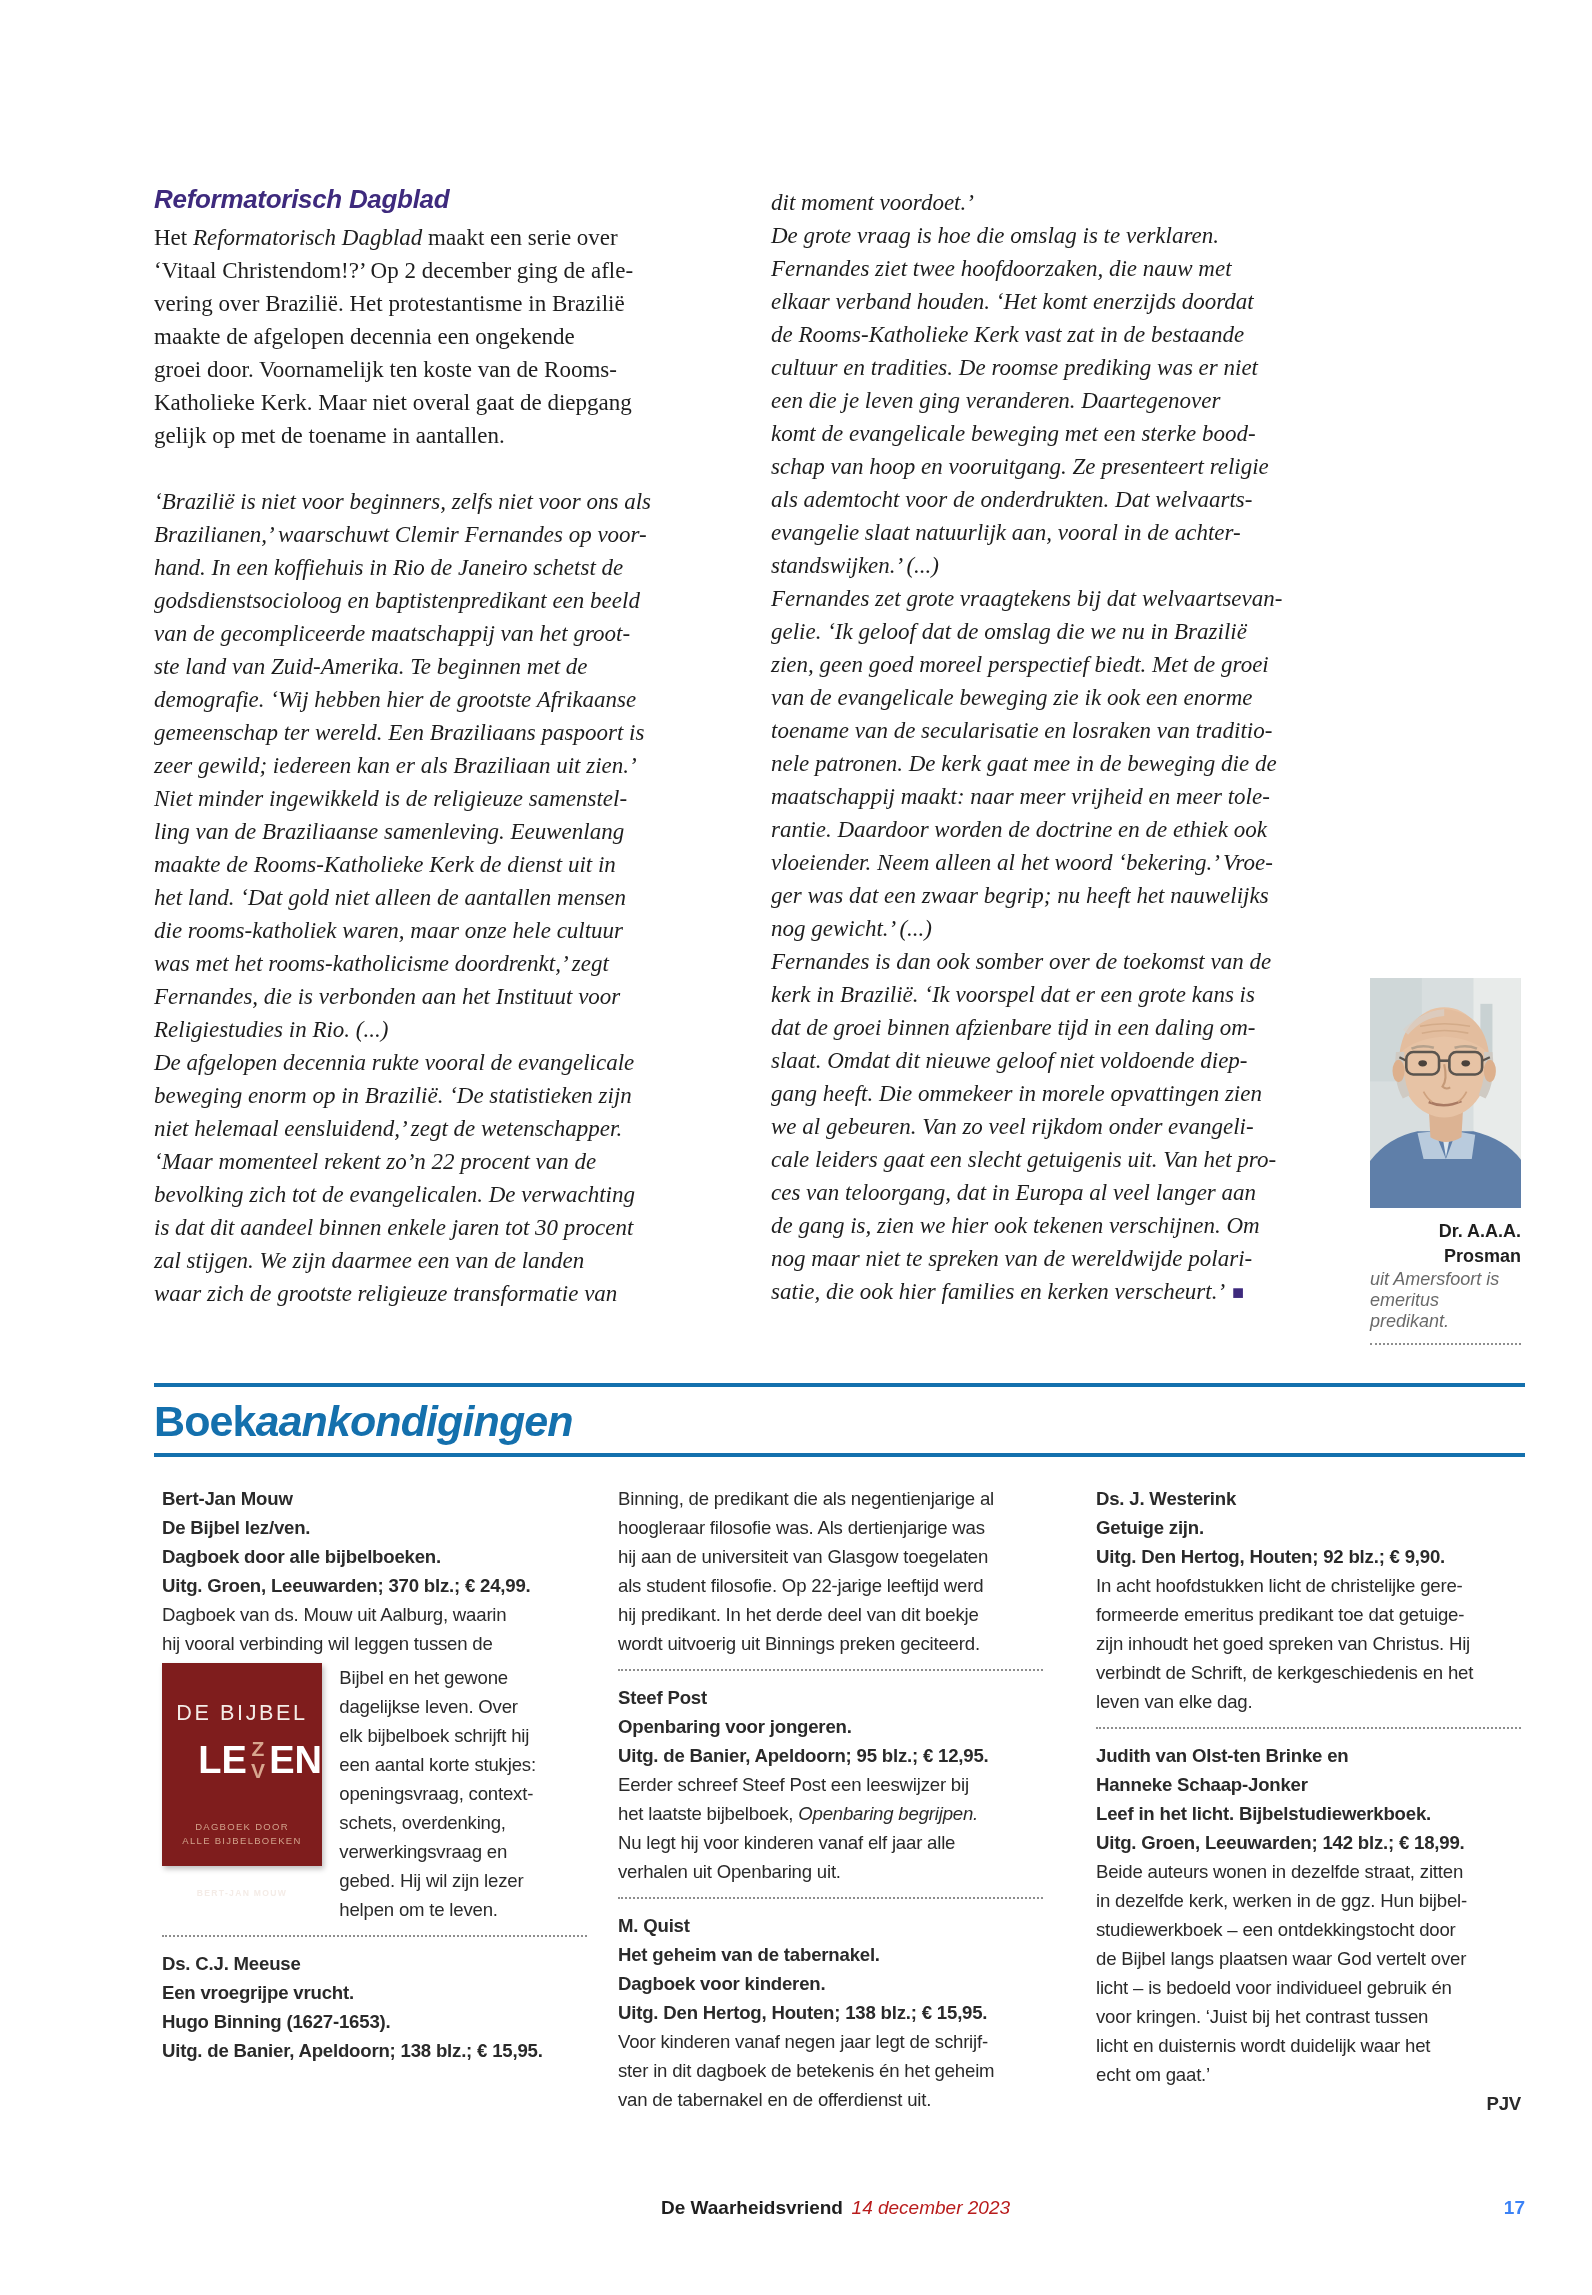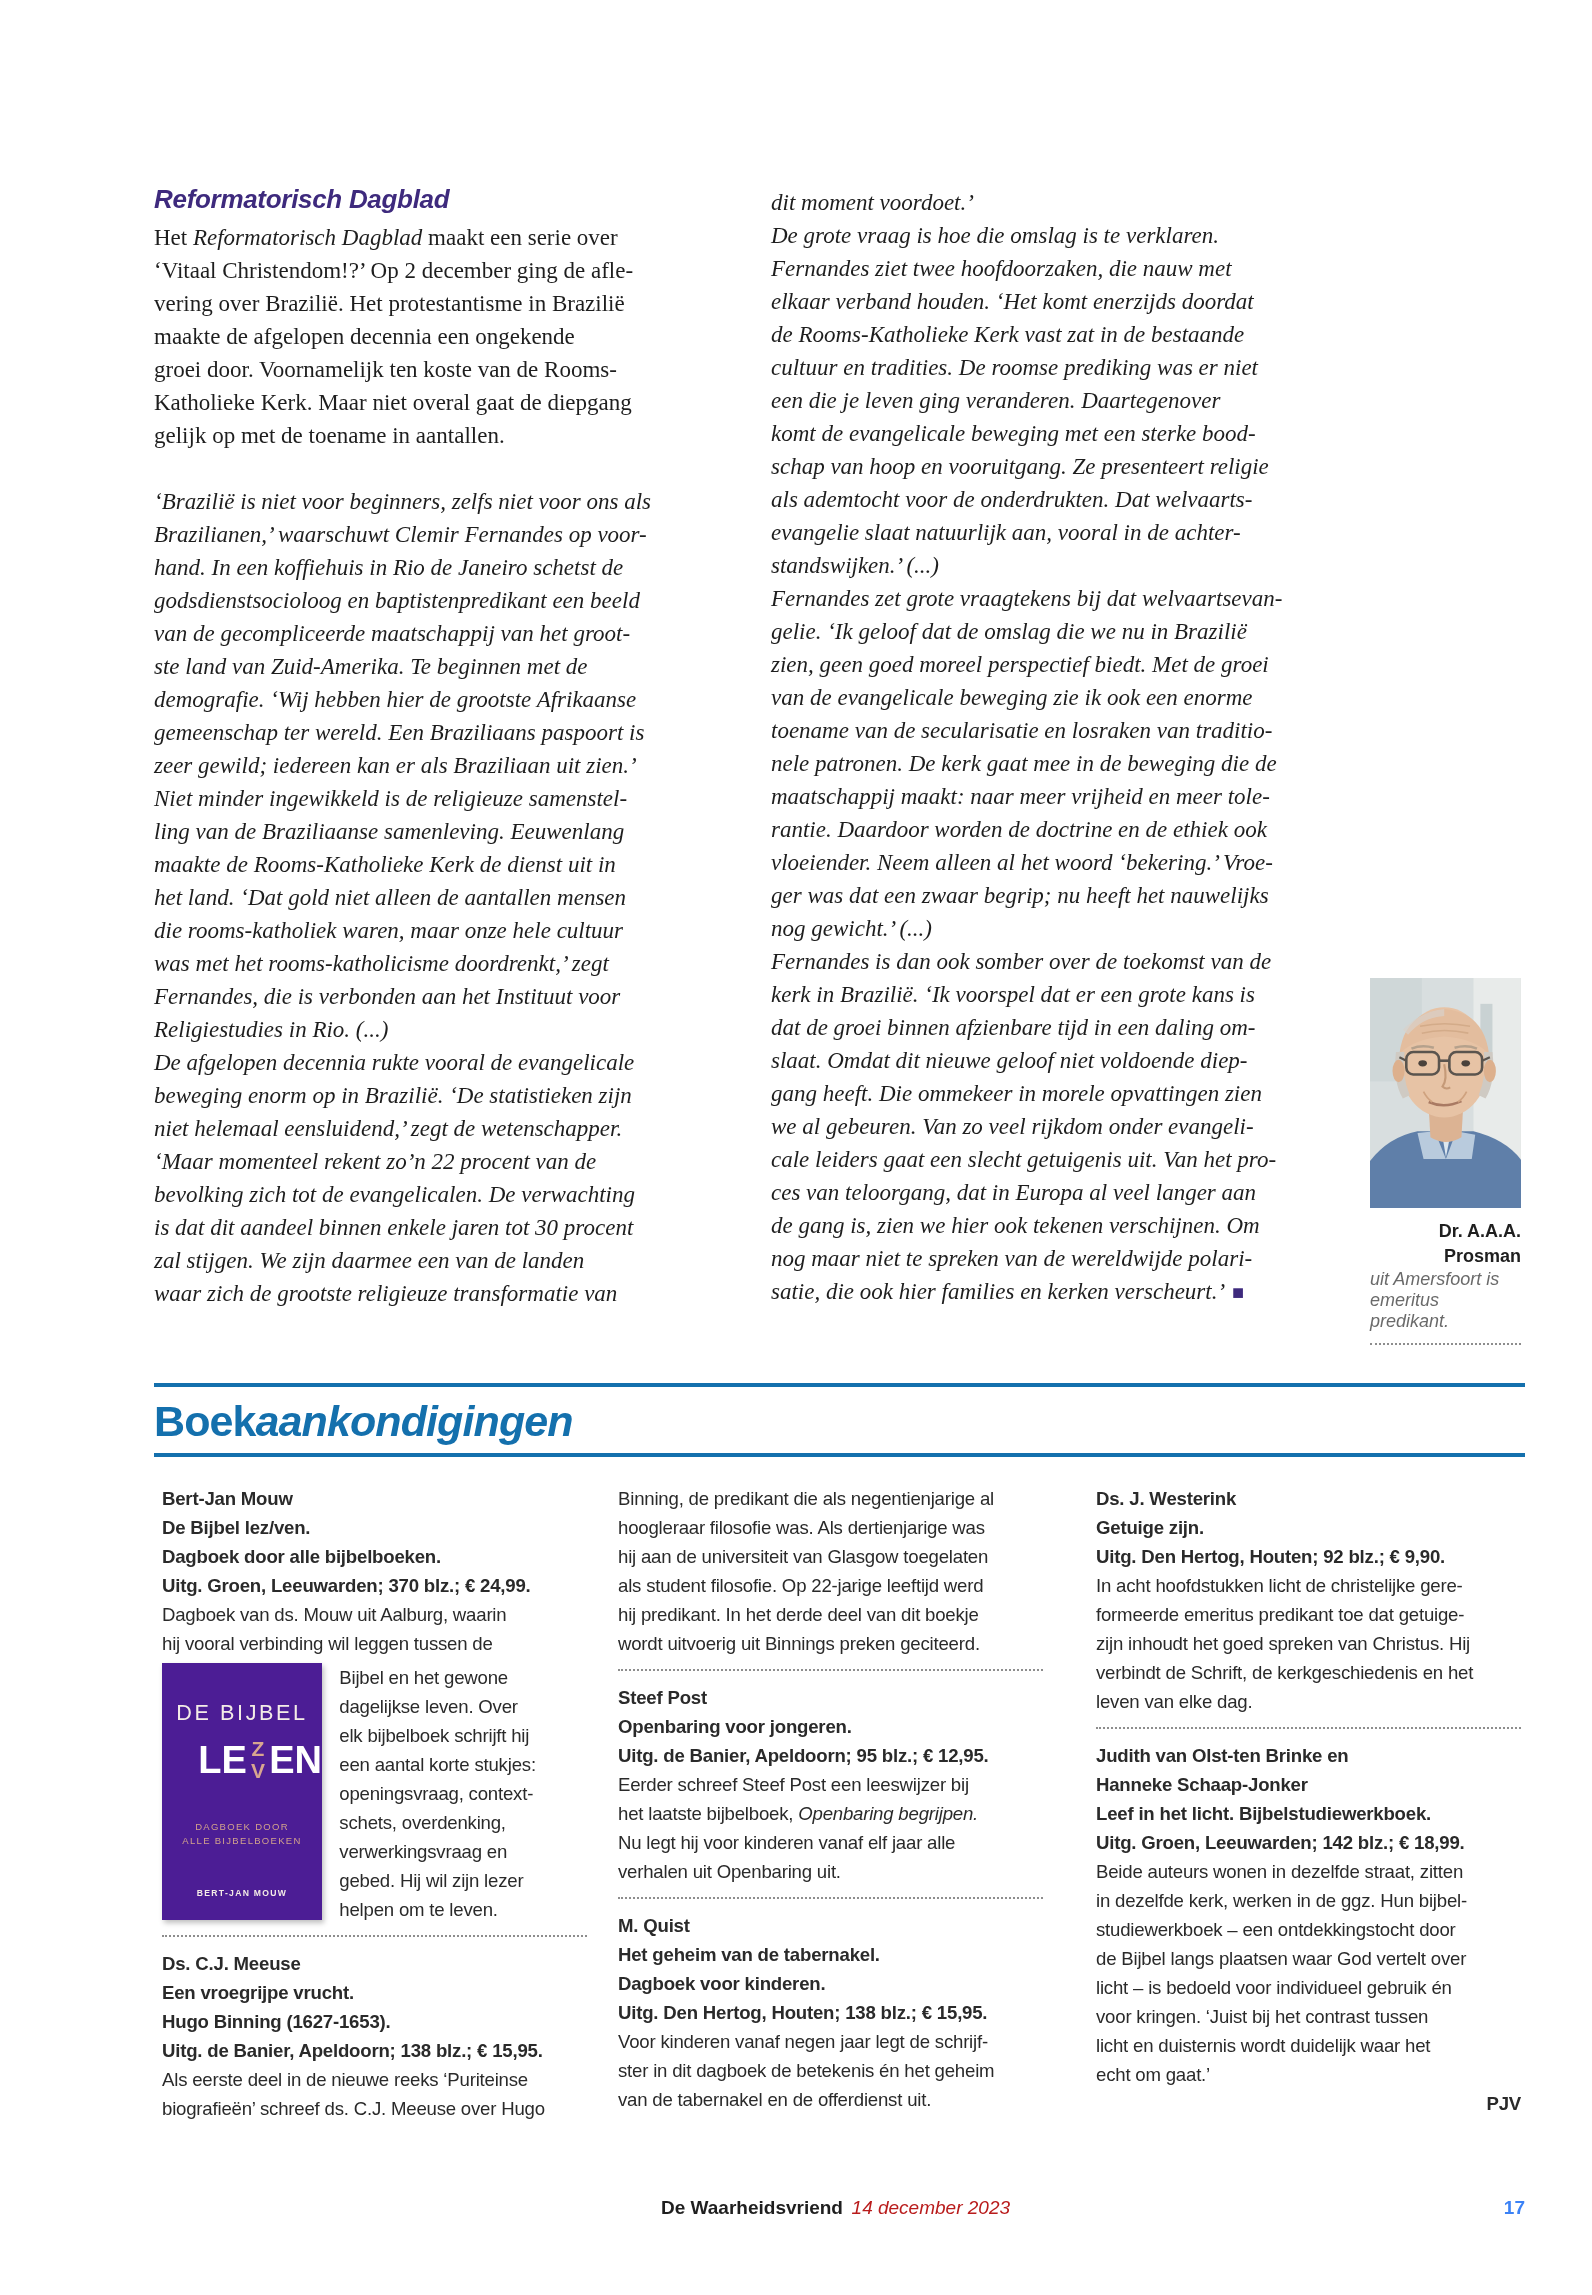--- a/index.html
+++ b/index.html
@@ -29,21 +29,21 @@
   .books-title .b{font-weight:bold;font-style:normal;}
   .books-title .i{font-style:italic;font-weight:600;}
   .bcol{position:absolute;width:425px;top:101px;font-size:18.6px;line-height:29px;
         letter-spacing:-0.2px;color:#2a2a2a;}
   #bcol1{left:8px;}
   #bcol2{left:464px;}
   #bcol3{left:942px;}
   .bhead{font-weight:bold;}
   .bdiv{border-top:2.6px dotted #8d8d8d;height:0;margin:11.2px 0 12px 0;}
   .mouw-flex{display:flex;gap:17.3px;margin-top:5.2px;}
-  .cover{flex:0 0 160px;width:160px;height:257px;background:#4c1d95;box-shadow:1.7px 2.6px 5.2px rgba(0,0,0,0.25);
+  .cover{flex:0 0 160px;width:160px;height:203px;background:#7f1d1d;box-shadow:1.7px 2.6px 5.2px rgba(0,0,0,0.25);
          text-align:center;color:#ffffff;letter-spacing:0;}
   .cover .t1{font-size:21.6px;font-weight:300;letter-spacing:2.6px;margin-top:35px;color:#f4ece7;}
   .cover .t2{display:flex;justify-content:flex-end;align-items:center;margin-top:9px;height:48px;}
   .cover .big{font-size:38px;font-weight:bold;color:#ffffff;line-height:38px;}
   .cover .stack{display:flex;flex-direction:column;width:22.4px;line-height:17.3px;}
   .cover .zz{font-size:21px;font-weight:bold;color:#d8a68f;transform:translateY(-3.5px);}
   .cover .vv{font-size:21px;font-weight:bold;color:#d8a68f;transform:translateY(1.7px);}
   .cover .sub{font-size:9.5px;letter-spacing:1.3px;line-height:14px;color:#d2a38c;margin-top:36px;white-space:pre-line;}
   .cover .auth{font-size:8.6px;font-weight:bold;letter-spacing:1.3px;color:#f4ece7;margin-top:31px;}
   .beside{width:248px;}
@@ -221,22 +221,20 @@
 schets, overdenking,
 verwerkingsvraag en
 gebed. Hij wil zijn lezer
 helpen om te leven.</div>
       </div>
       <div class="bdiv"></div>
       <div class="bhead ml">Ds. C.J. Meeuse
 Een vroegrijpe vrucht.
 Hugo Binning (1627-1653).
 Uitg. de Banier, Apeldoorn; 138 blz.; € 15,95.</div>
-      <div class="ml">Als eerste deel in de nieuwe reeks ‘Puriteinse
-biografieën’ schreef ds. C.J. Meeuse over Hugo</div>
     </div>
 
     <div class="bcol" id="bcol2">
       <div class="ml">Binning, de predikant die als negentienjarige al
 hoogleraar filosofie was. Als dertienjarige was
 hij aan de universiteit van Glasgow toegelaten
 als student filosofie. Op 22-jarige leeftijd werd
 hij predikant. In het derde deel van dit boekje
 wordt uitvoerig uit Binnings preken geciteerd.</div>
       <div class="bdiv"></div>

